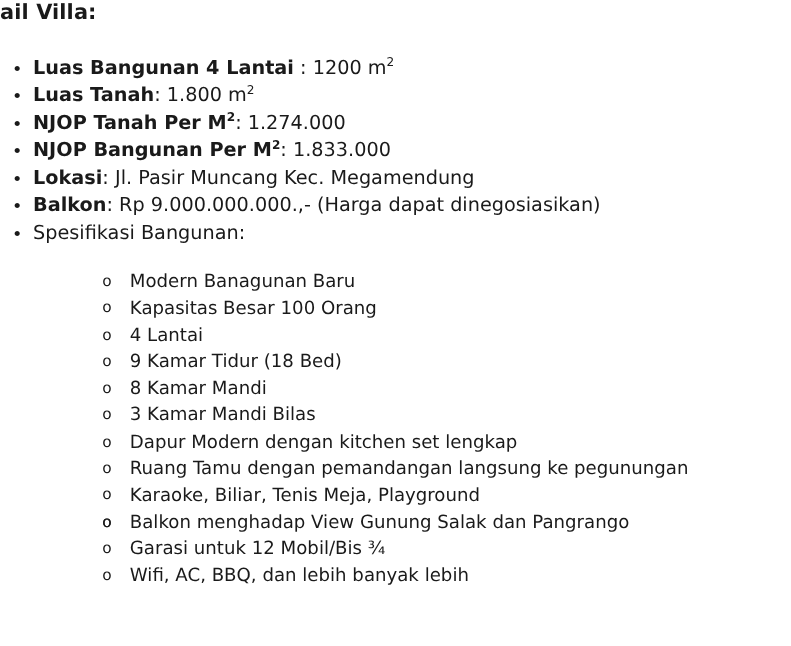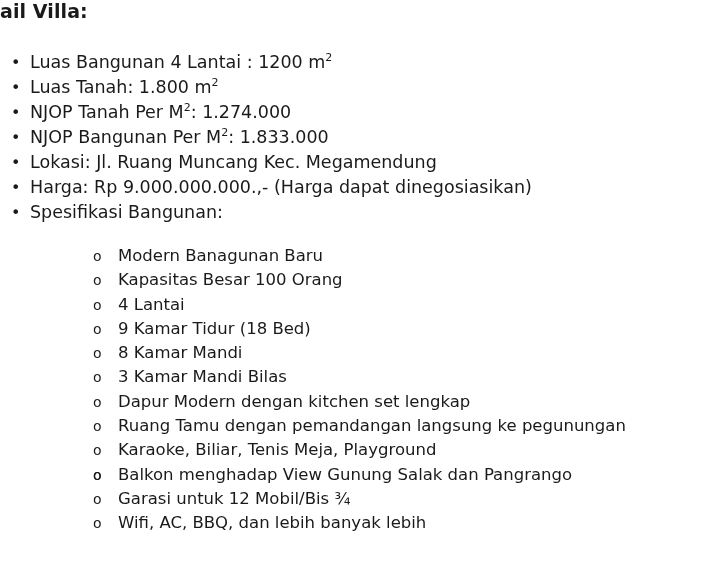--- a/index.html
+++ b/index.html
@@ -54,21 +54,21 @@
     position: absolute;
     left: 11px;
     top: 0;
     width: 10px;
     text-align: left;
     font-size: 16px;
     line-height: 25px;
     color: #1a1a1a;
   }
   .lbl {
-    font-weight: normal;
+    font-weight: bold;
   }
   .val {
     font-weight: normal;
   }
   .sup {
     font-size: 11px;
     vertical-align: super;
     line-height: 0;
   }
   .sub-list {
@@ -102,22 +102,22 @@
 
 <div class="page">
 
   <div class="heading">ail Villa:</div>
 
   <ul class="main-list">
       <li class="main-item"><span class="bullet">•</span><span class="lbl">Luas Bangunan 4 Lantai</span><span class="val"> : </span><span class="val">1200 m<span class="sup">2</span></span></li>
       <li class="main-item"><span class="bullet">•</span><span class="lbl">Luas Tanah</span><span class="val">: </span><span class="val">1.800 m<span class="sup">2</span></span></li>
       <li class="main-item"><span class="bullet">•</span><span class="lbl">NJOP Tanah Per M<span class="sup">2</span></span><span class="val">: </span><span class="val">1.274.000</span></li>
       <li class="main-item"><span class="bullet">•</span><span class="lbl">NJOP Bangunan Per M<span class="sup">2</span></span><span class="val">: </span><span class="val">1.833.000</span></li>
-      <li class="main-item"><span class="bullet">•</span><span class="lbl">Lokasi</span><span class="val">: </span><span class="val">Jl. Ruang Muncang Kec. Megamendung</span></li>
-      <li class="main-item"><span class="bullet">•</span><span class="lbl">Harga</span><span class="val">: </span><span class="val">Rp 9.000.000.000.,- (Harga dapat dinegosiasikan)</span></li>
+      <li class="main-item"><span class="bullet">•</span><span class="lbl">Lokasi</span><span class="val">: </span><span class="val">Jl. Pasir Muncang Kec. Megamendung</span></li>
+      <li class="main-item"><span class="bullet">•</span><span class="lbl">Balkon</span><span class="val">: </span><span class="val">Rp 9.000.000.000.,- (Harga dapat dinegosiasikan)</span></li>
       <li class="main-item"><span class="bullet">•</span><span class="val">Spesifikasi Bangunan:</span></li>
     </ul>
 
   <ul class="sub-list">
       <li class="sub-item"><span class="sub-bullet">o</span><span>Modern Banagunan Baru</span></li>
       <li class="sub-item"><span class="sub-bullet">o</span><span>Kapasitas Besar 100 Orang</span></li>
       <li class="sub-item"><span class="sub-bullet">o</span><span>4 Lantai</span></li>
       <li class="sub-item"><span class="sub-bullet">o</span><span>9 Kamar Tidur (18 Bed)</span></li>
       <li class="sub-item"><span class="sub-bullet">o</span><span>8 Kamar Mandi</span></li>
       <li class="sub-item"><span class="sub-bullet">o</span><span>3 Kamar Mandi Bilas</span></li>

